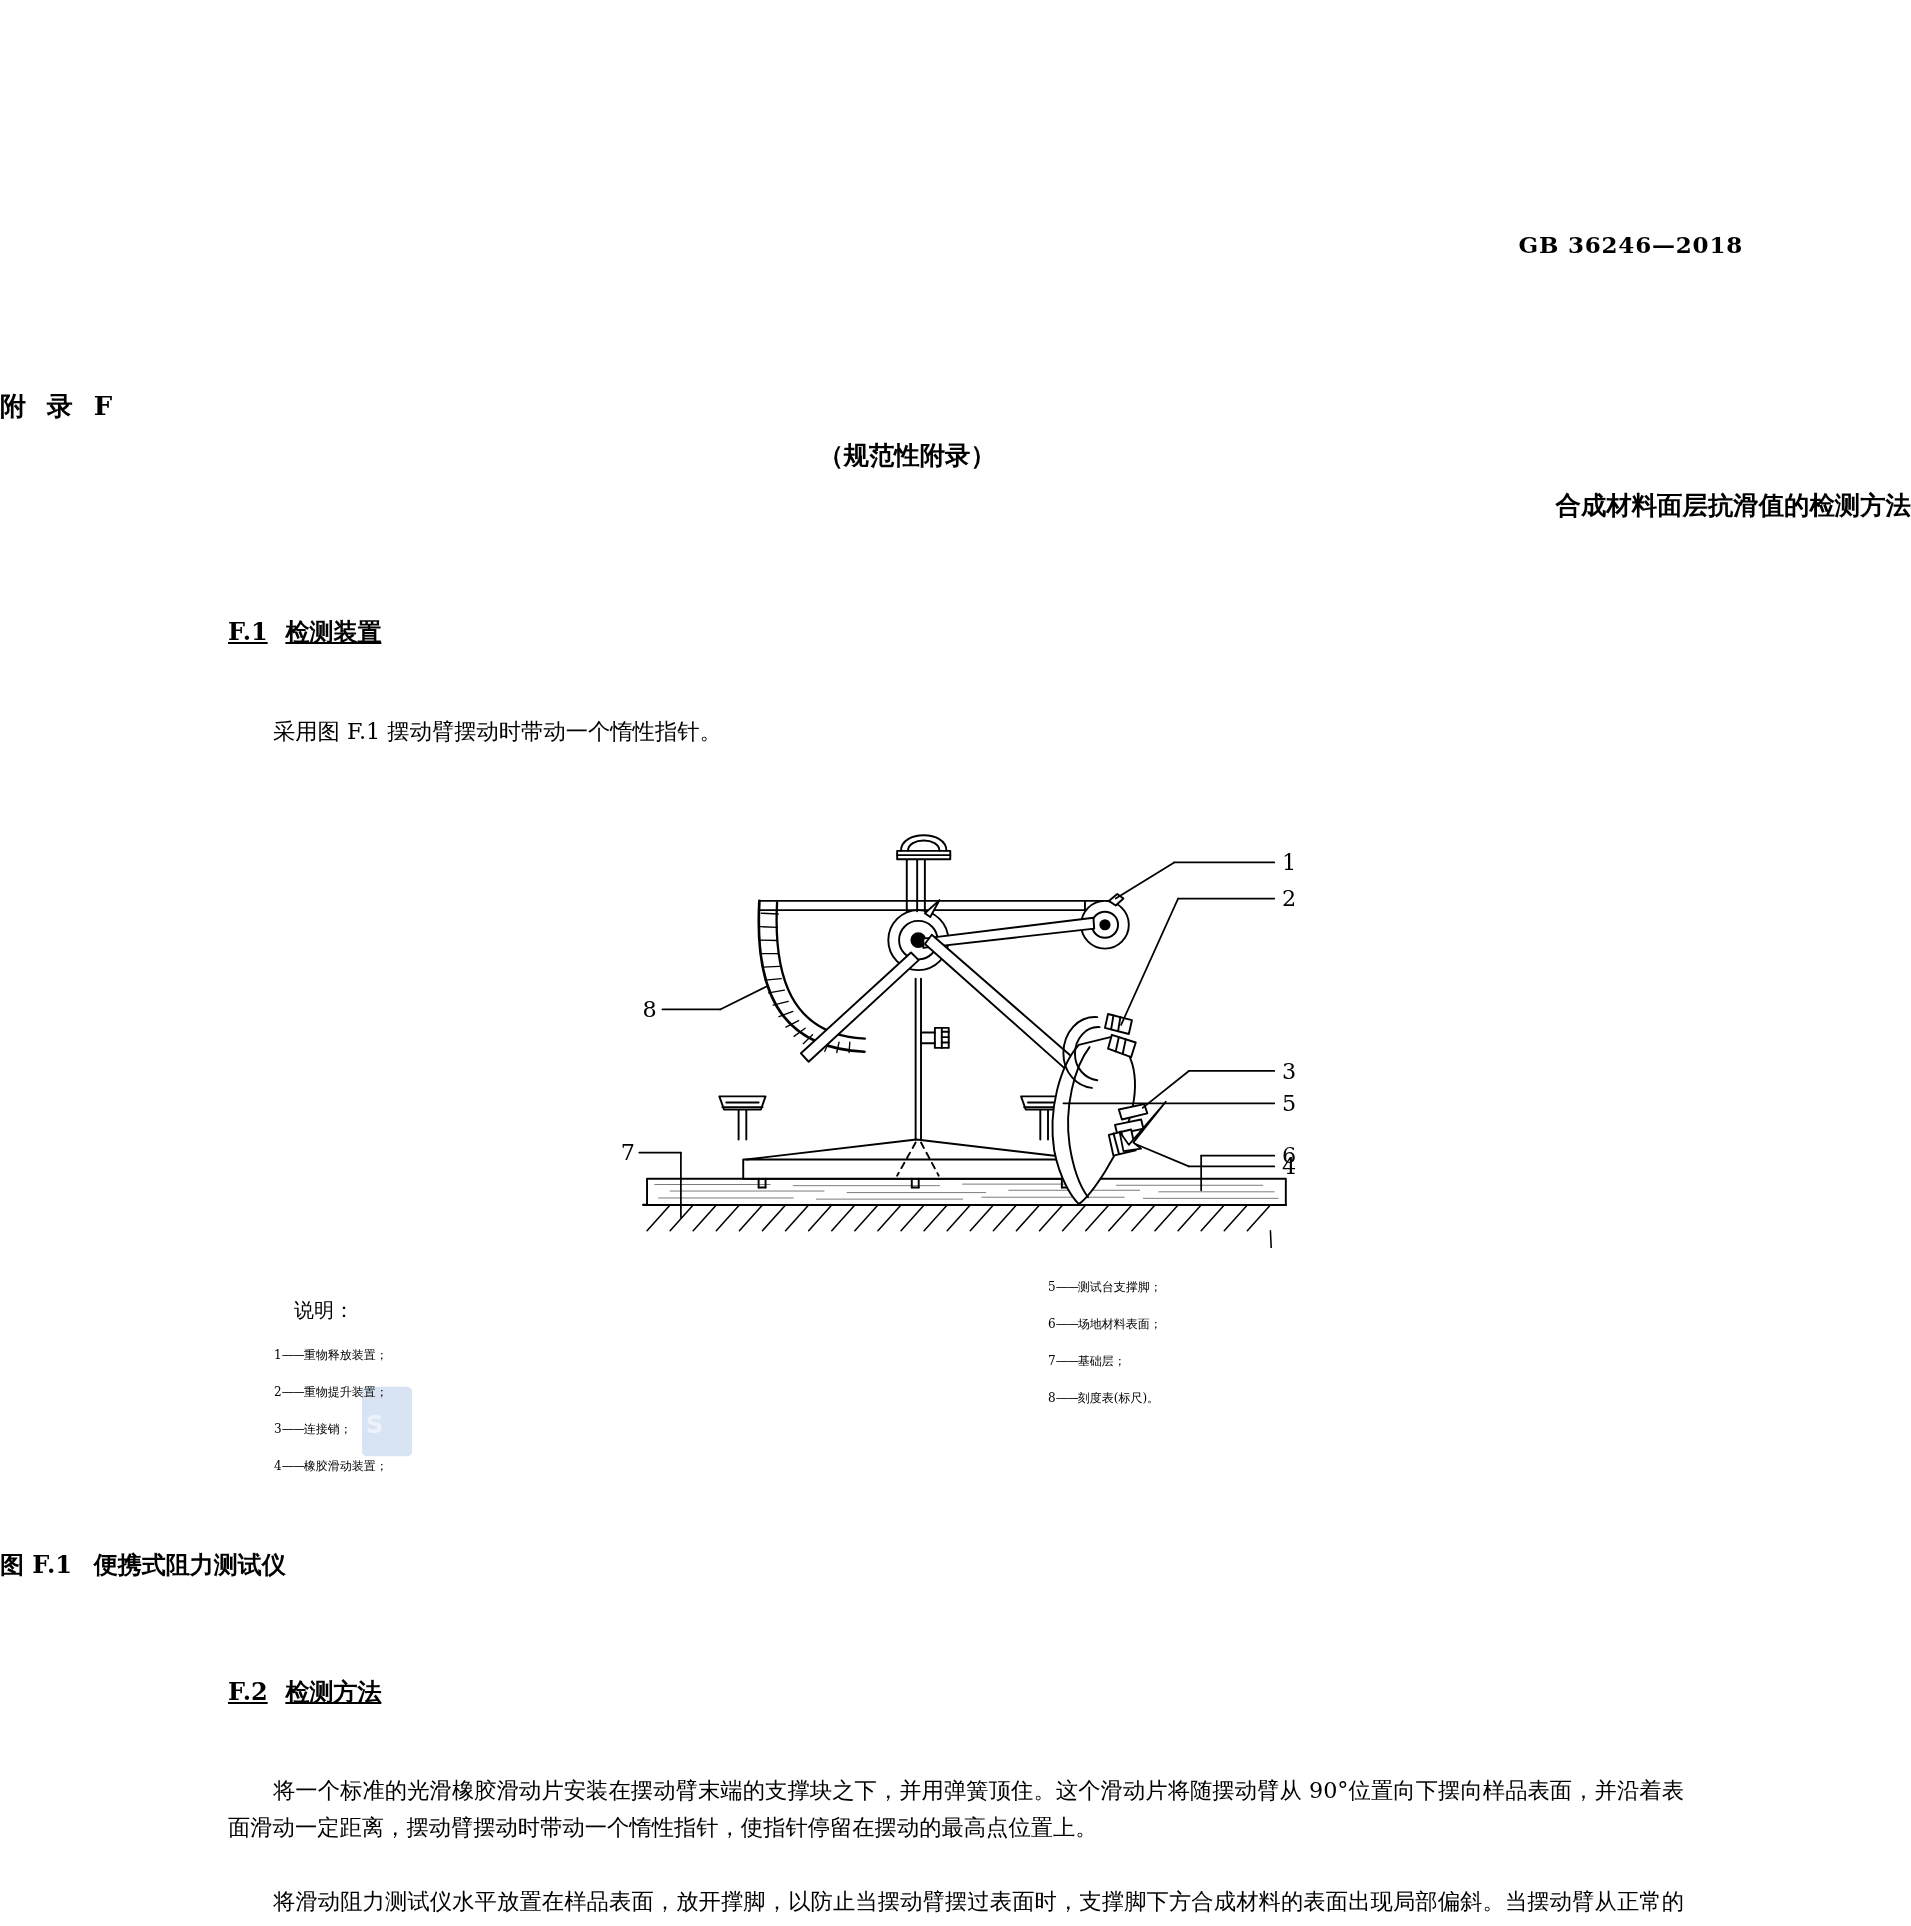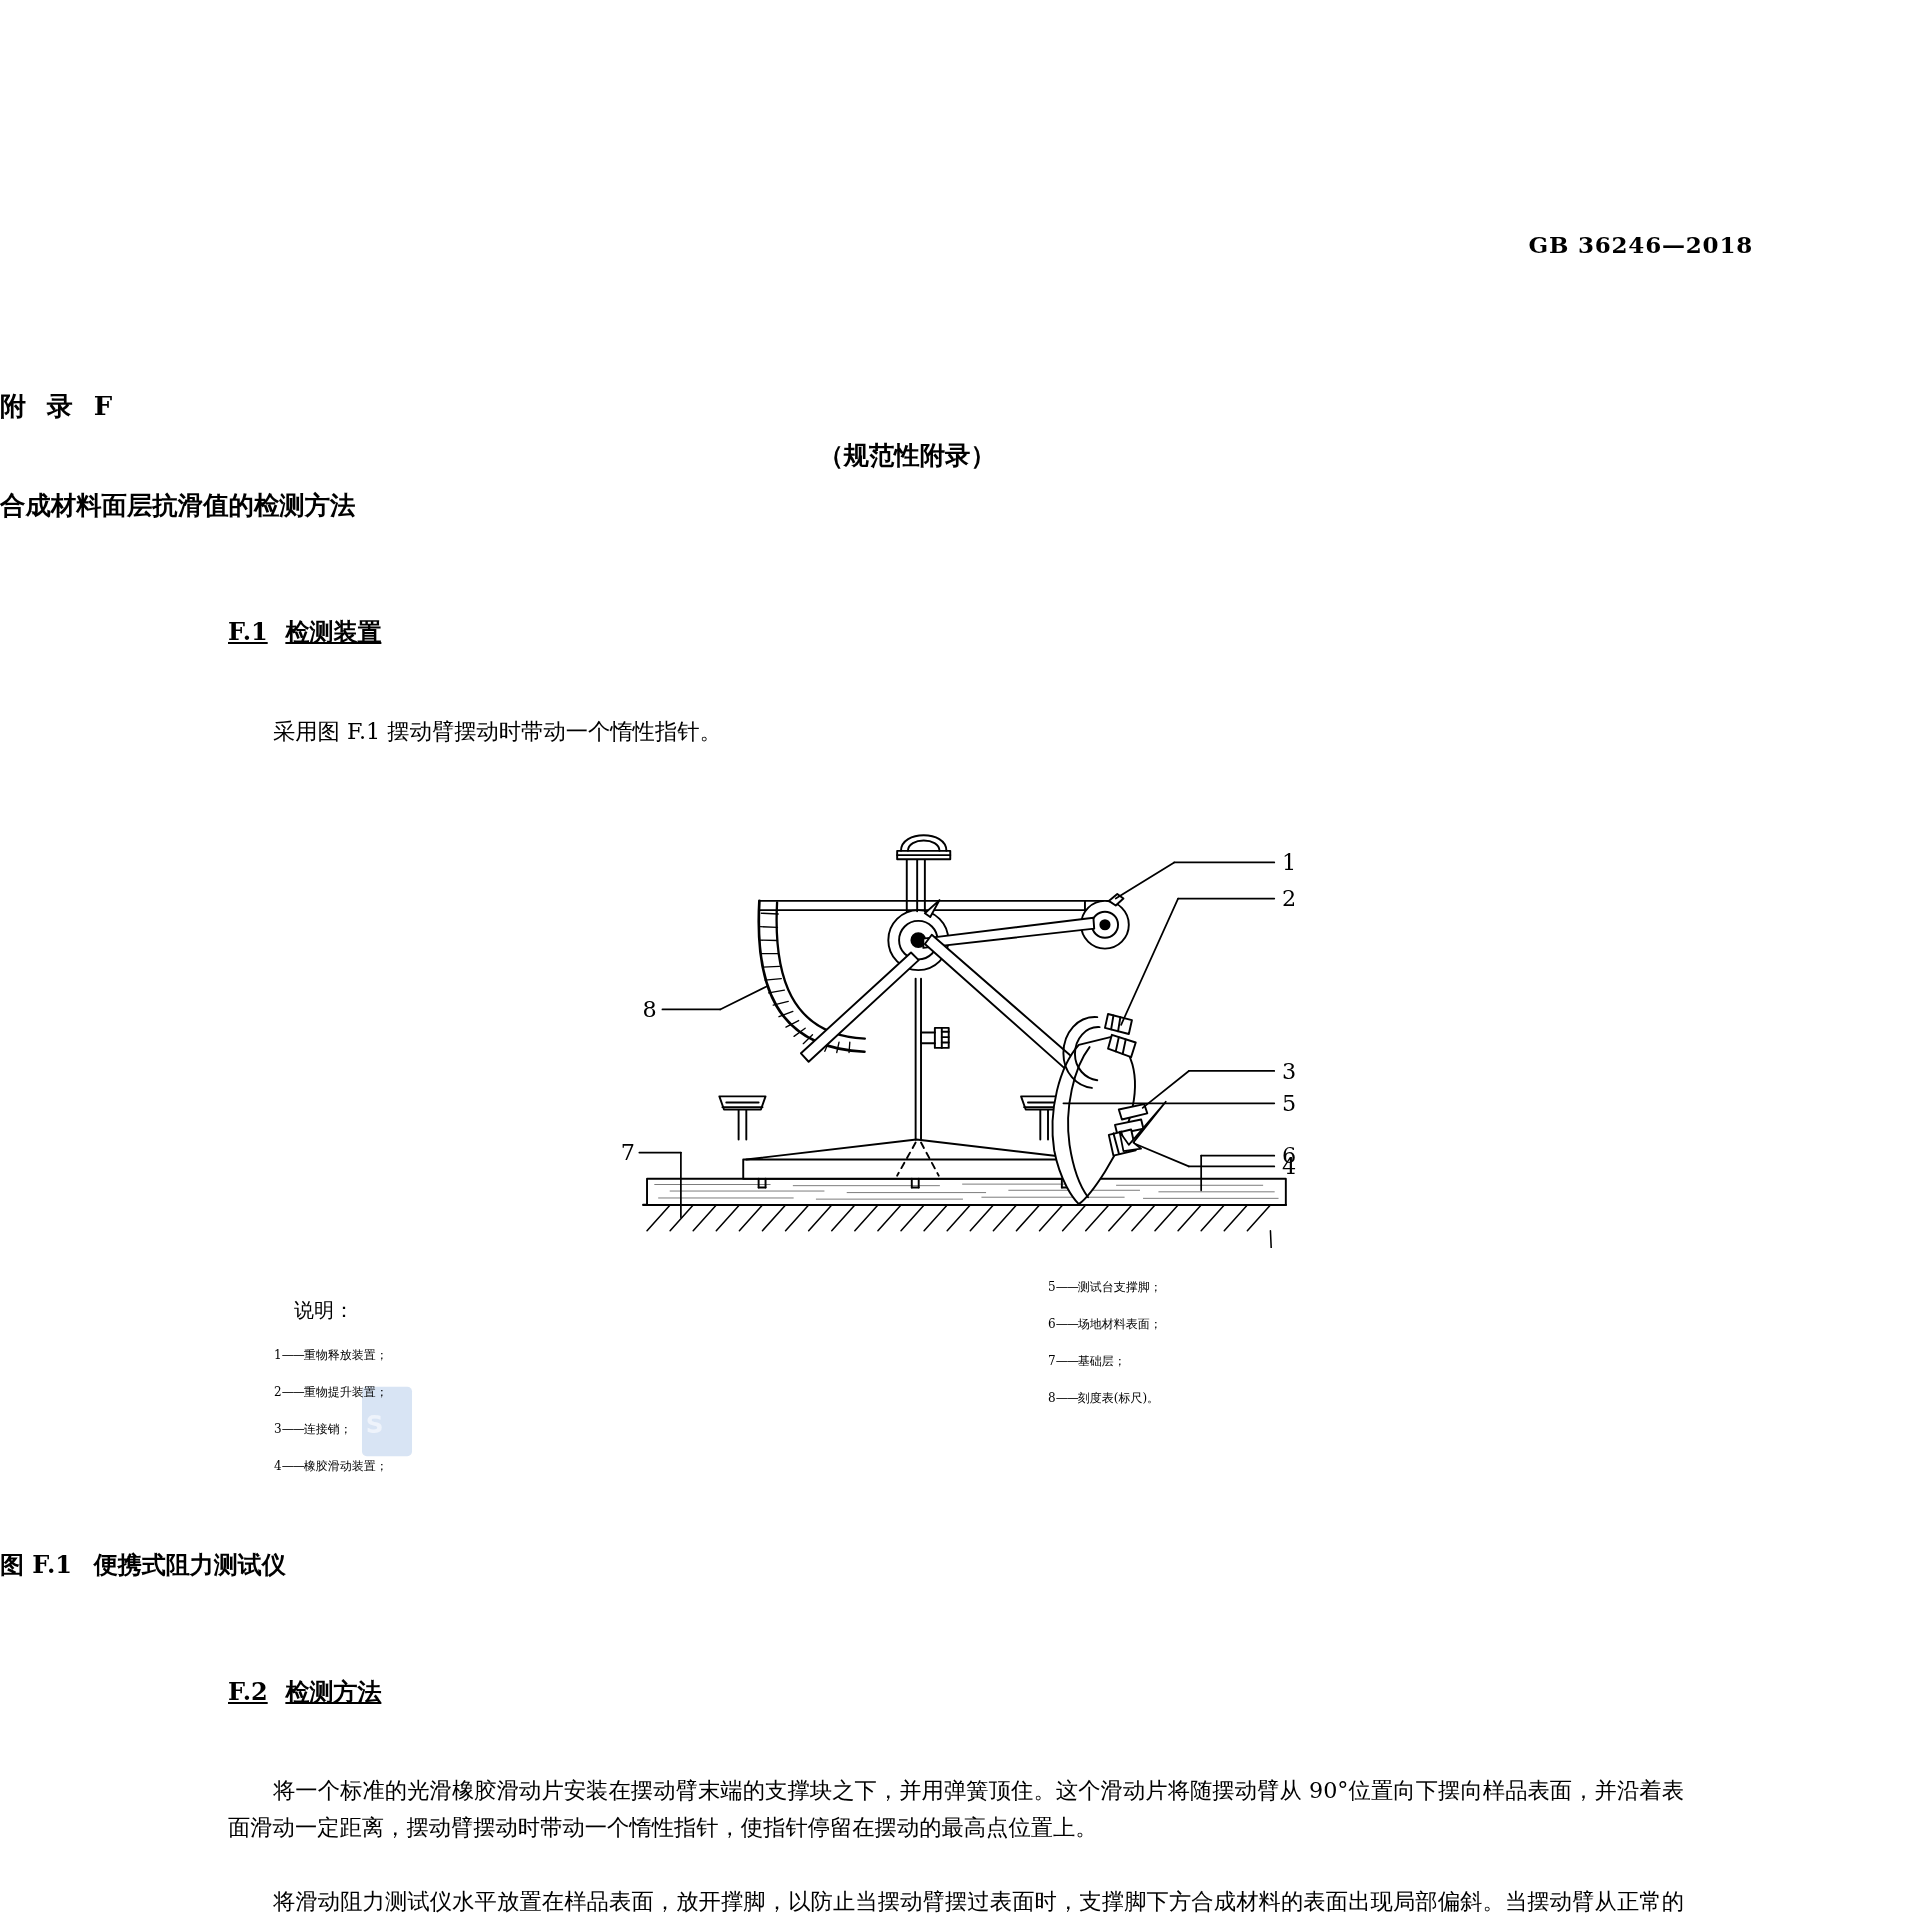--- a/index.html
+++ b/index.html
@@ -17,21 +17,21 @@
     height: 2703px;
     background: #ffffff;
     overflow: hidden;
     box-sizing: border-box;
   }
 
   
   .header {
     position: absolute;
     top: 231px;
-    right: 158px;
+    right: 168px;
     font-family: "DejaVu Serif", "Liberation Serif", serif;
     font-weight: bold;
     font-size: 23px;
     letter-spacing: 0.8px;
     white-space: nowrap;
   }
 
   
   .annex-title {
     position: absolute;
@@ -50,21 +50,21 @@
     width: 1814px;
     text-align: center;
     font-weight: bold;
     font-size: 25.4px;
   }
   .annex-name {
     position: absolute;
     top: 489px;
     left: 0;
     width: 1911px;
-    text-align: left;
+    text-align: right;
     font-weight: bold;
     font-size: 25.4px;
   }
 
   
   .sec-head {
     position: absolute;
     left: 228px;
     font-weight: bold;
     font-size: 24px;

